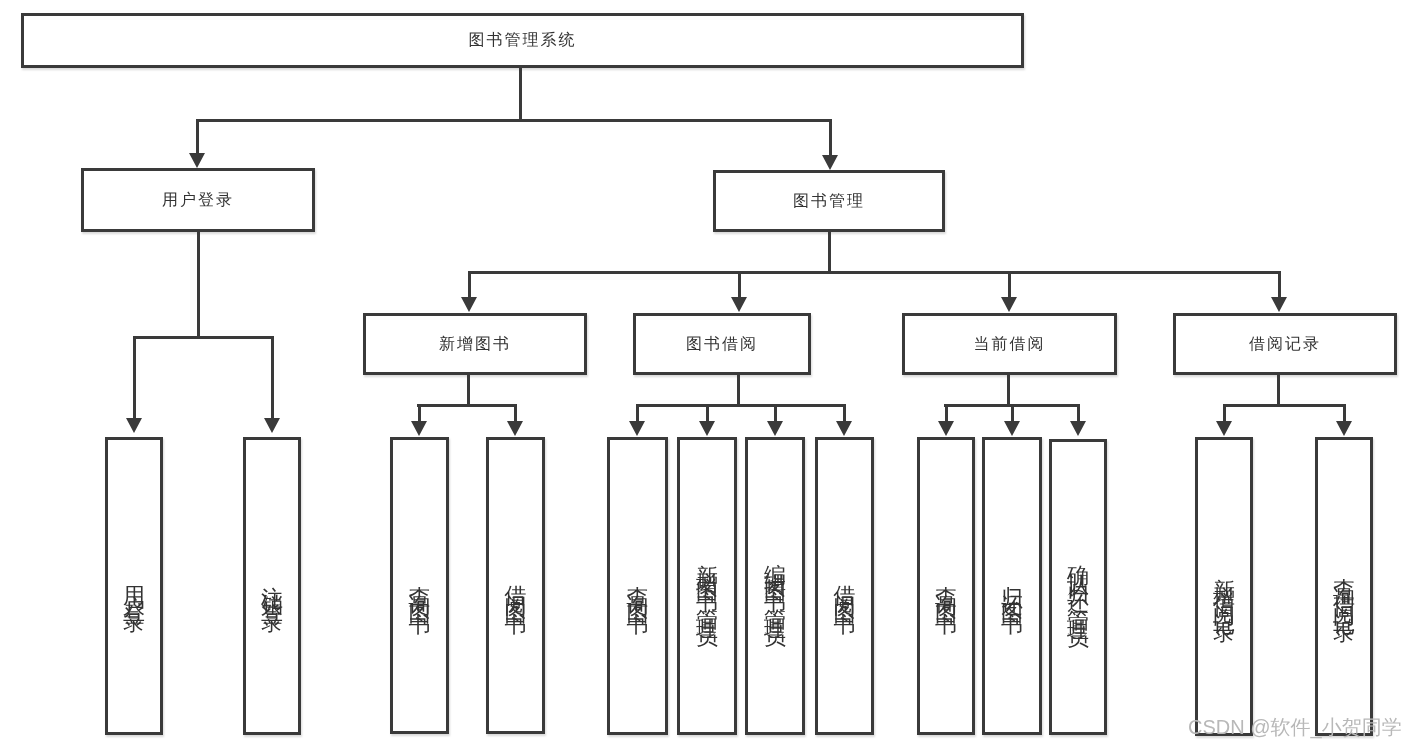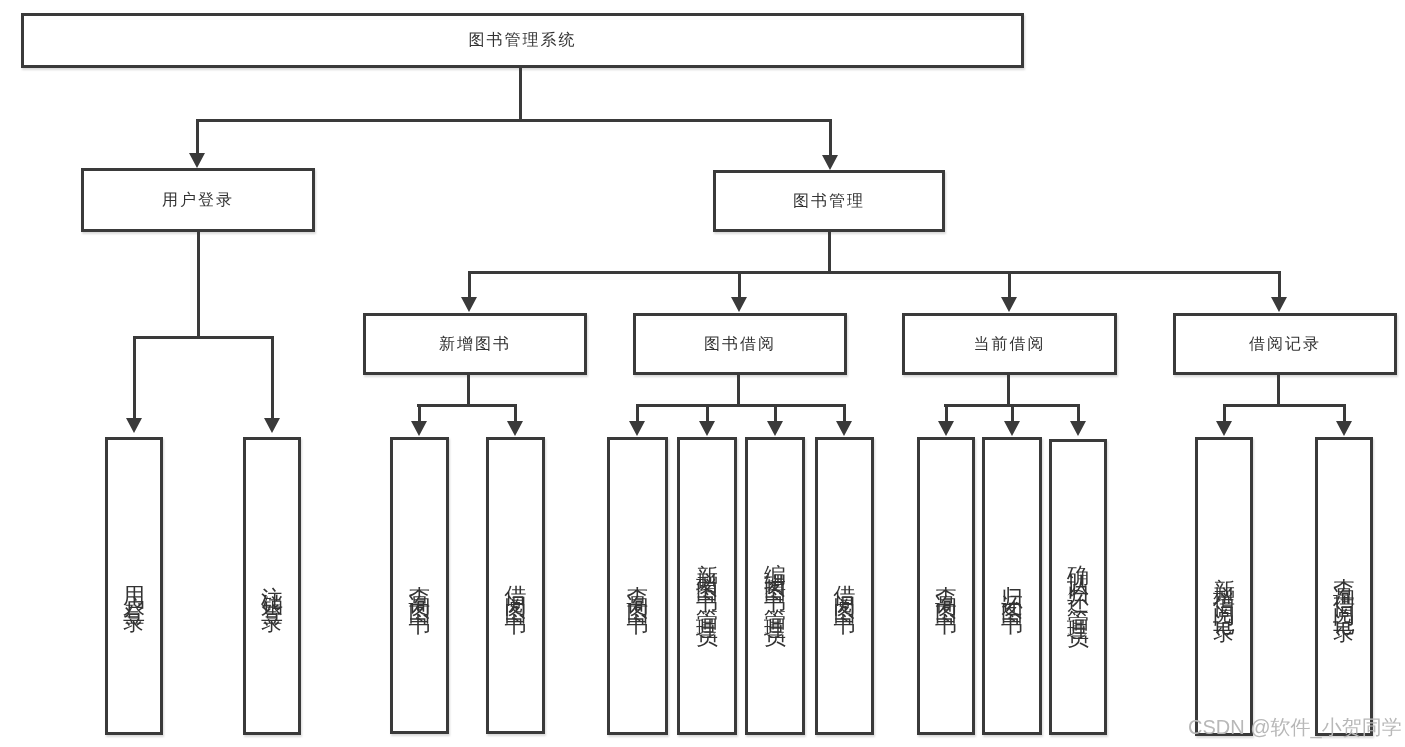--- a/index.html
+++ b/index.html
@@ -93,21 +93,21 @@
   <div class="box" style="left:81px; top:168px; width:234px; height:64px;">
     <span class="lbl">用户登录</span>
   </div>
   <div class="box" style="left:713px; top:170px; width:232px; height:62px;">
     <span class="lbl">图书管理</span>
   </div>
 
   <div class="box" style="left:363px; top:313px; width:224px; height:62px;">
     <span class="lbl">新增图书</span>
   </div>
-  <div class="box" style="left:633px; top:313px; width:214px; height:62px;font-family:Liberation Mono, monospace;">
+  <div class="box" style="left:633px; top:313px; width:178px; height:62px;font-family:Liberation Mono, monospace;">
     <span class="lbl">图书借阅</span>
   </div>
   <div class="box" style="left:902px; top:313px; width:215px; height:62px;">
     <span class="lbl">当前借阅</span>
   </div>
   <div class="box" style="left:1173px; top:313px; width:224px; height:62px;">
     <span class="lbl">借阅记录</span>
   </div>
 
   <div class="box vbox" style="left:105px; top:437px; width:58px; height:298px;">

